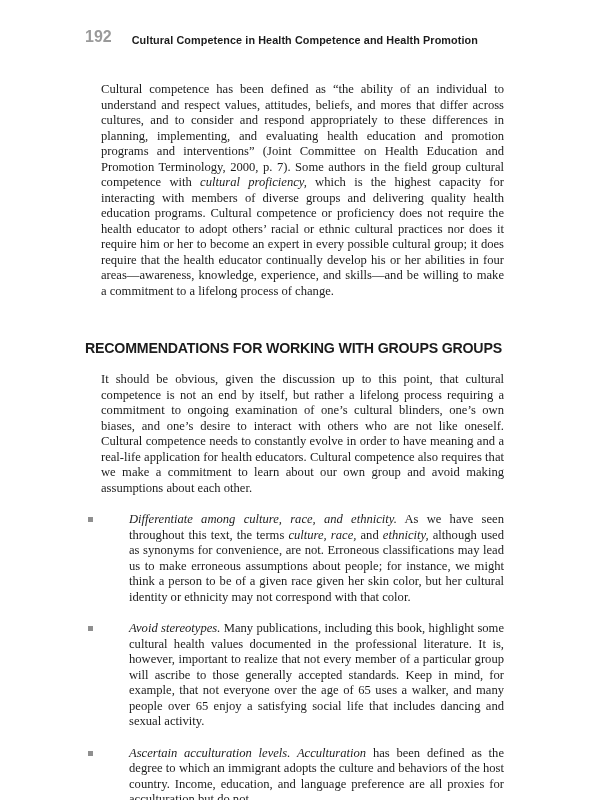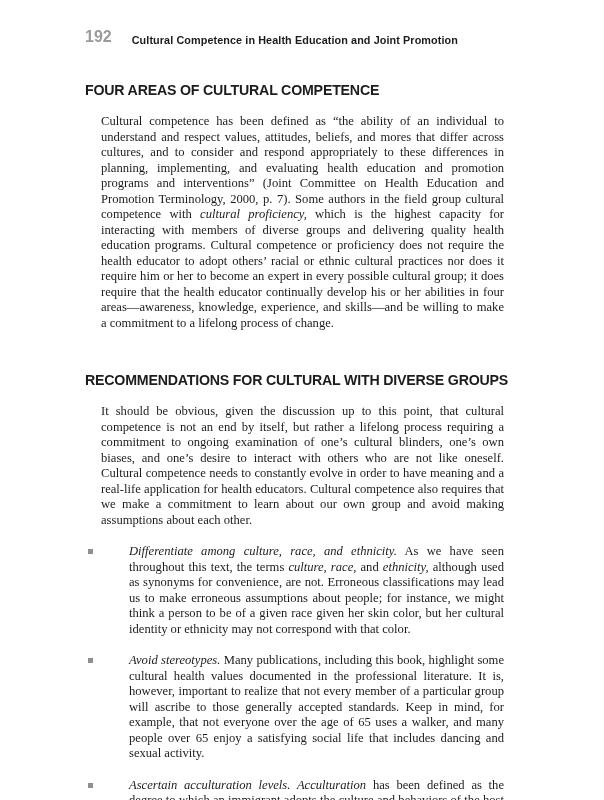--- a/index.html
+++ b/index.html
@@ -74,30 +74,29 @@
   }
   .li-text { display: block; }
 </style>
 </head>
 <body>
 
 <div class="page">
 
   <div class="page-header">
     <span class="page-number">192</span>
-    <span class="running-head">Cultural Competence in Health Education and Joint Promotion</span>
+    <span class="running-head">Cultural Competence in Health Competence and Health Promotion</span>
   </div>
 
   <section>
-    <h1 class="section-heading">FOUR AREAS OF CULTURAL COMPETENCE</h1>
     <p class="body-text"><span>Cultural competence has been defined as “the ability of an individual to understand and respect values, attitudes, beliefs, and mores that differ across cultures, and to consider and respond appropriately to these differences in planning, implementing, and evaluating health education and promotion programs and interventions” (Joint Committee on Health Education and Promotion Terminology, 2000, p. 7). Some authors in the field group cultural competence with </span><i>cultural proficiency,</i><span> which is the highest capacity for interacting with members of diverse groups and delivering quality health education programs. Cultural competence or proficiency does not require the health educator to adopt others’ racial or ethnic cultural practices nor does it require him or her to become an expert in every possible cultural group; it does require that the health educator continually develop his or her abilities in four areas—awareness, knowledge, experience, and skills—and be willing to make a commitment to a lifelong process of change.</span></p>
   </section>
 
   <section class="second">
-    <h1 class="section-heading">RECOMMENDATIONS FOR CULTURAL WITH DIVERSE GROUPS</h1>
+    <h1 class="section-heading">RECOMMENDATIONS FOR WORKING WITH GROUPS GROUPS</h1>
     <p class="body-text"><span>It should be obvious, given the discussion up to this point, that cultural competence is not an end by itself, but rather a lifelong process requiring a commitment to ongoing examination of one’s cultural blinders, one’s own biases, and one’s desire to interact with others who are not like oneself. Cultural competence needs to constantly evolve in order to have meaning and a real-life application for health educators. Cultural competence also requires that we make a commitment to learn about our own group and avoid making assumptions about each other.</span></p>
 
     <ul class="bullet-list">
       <li>
         <span class="bullet-marker"></span>
         <span class="li-text body-text"><i>Differentiate among culture, race, and ethnicity.</i><span> As we have seen throughout this text, the terms </span><i>culture, race,</i><span> and </span><i>ethnicity,</i><span> although used as synonyms for convenience, are not. Erroneous classifications may lead us to make erroneous assumptions about people; for instance, we might think a person to be of a given race given her skin color, but her cultural identity or ethnicity may not correspond with that color.</span></span>
       </li>
       <li>
         <span class="bullet-marker"></span>
         <span class="li-text body-text"><i>Avoid stereotypes.</i><span> Many publications, including this book, highlight some cultural health values documented in the professional literature. It is, however, important to realize that not every member of a particular group will ascribe to those generally accepted standards. Keep in mind, for example, that not everyone over the age of 65 uses a walker, and many people over 65 enjoy a satisfying social life that includes dancing and sexual activity.</span></span>

